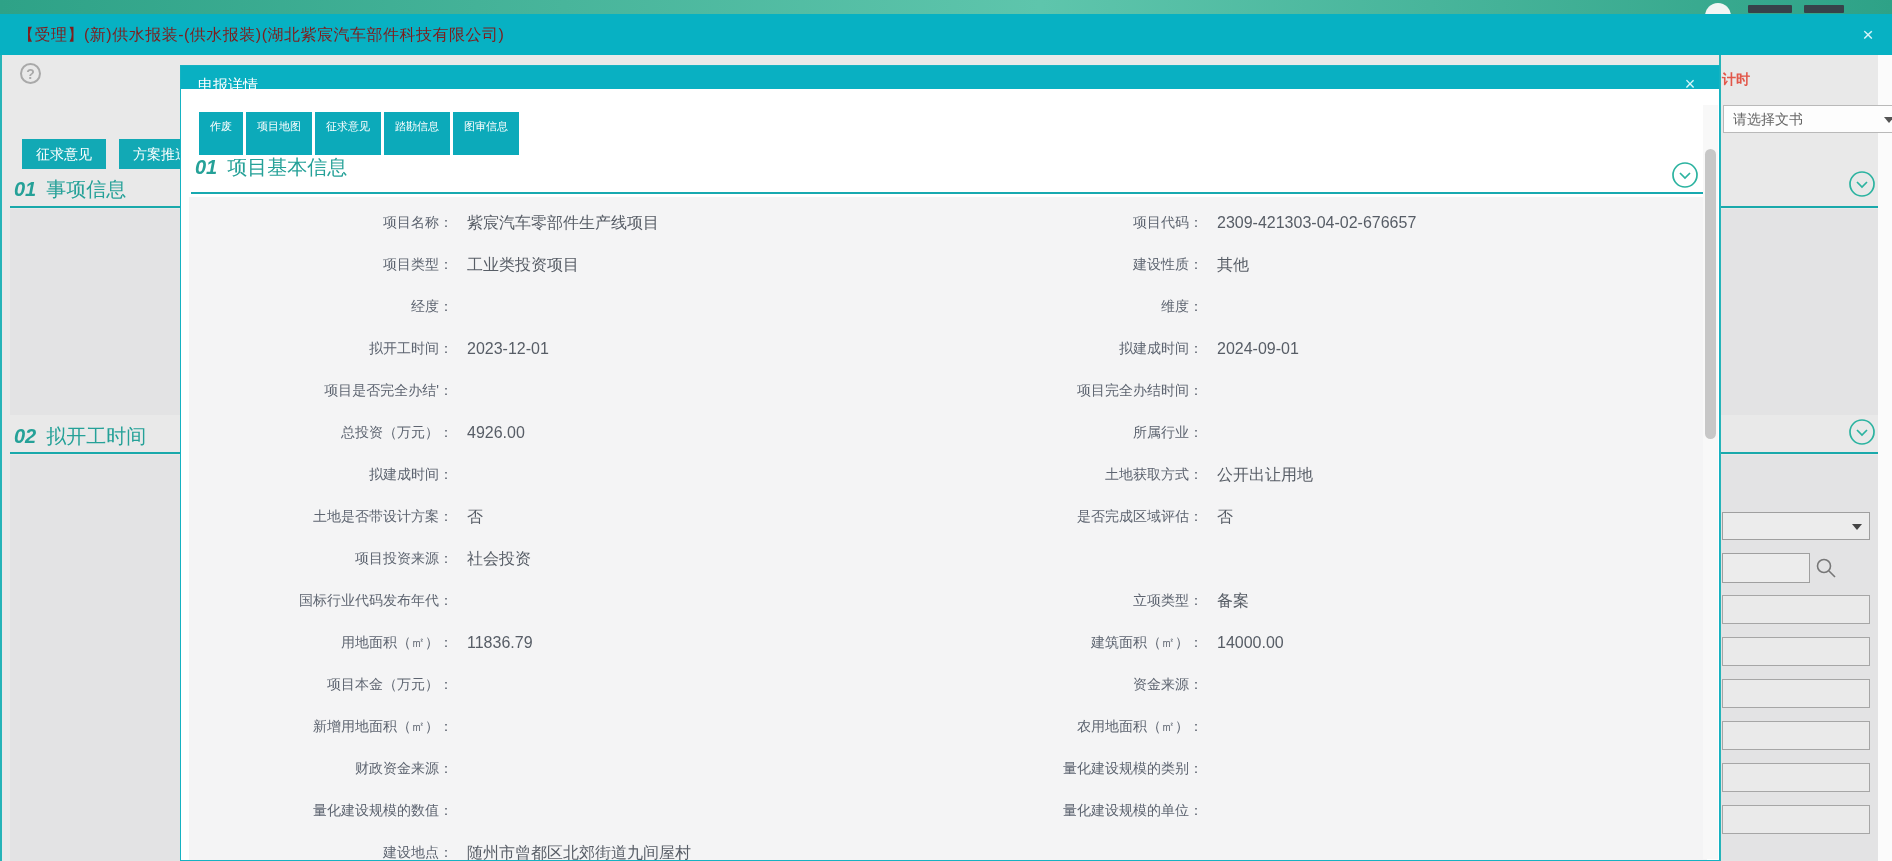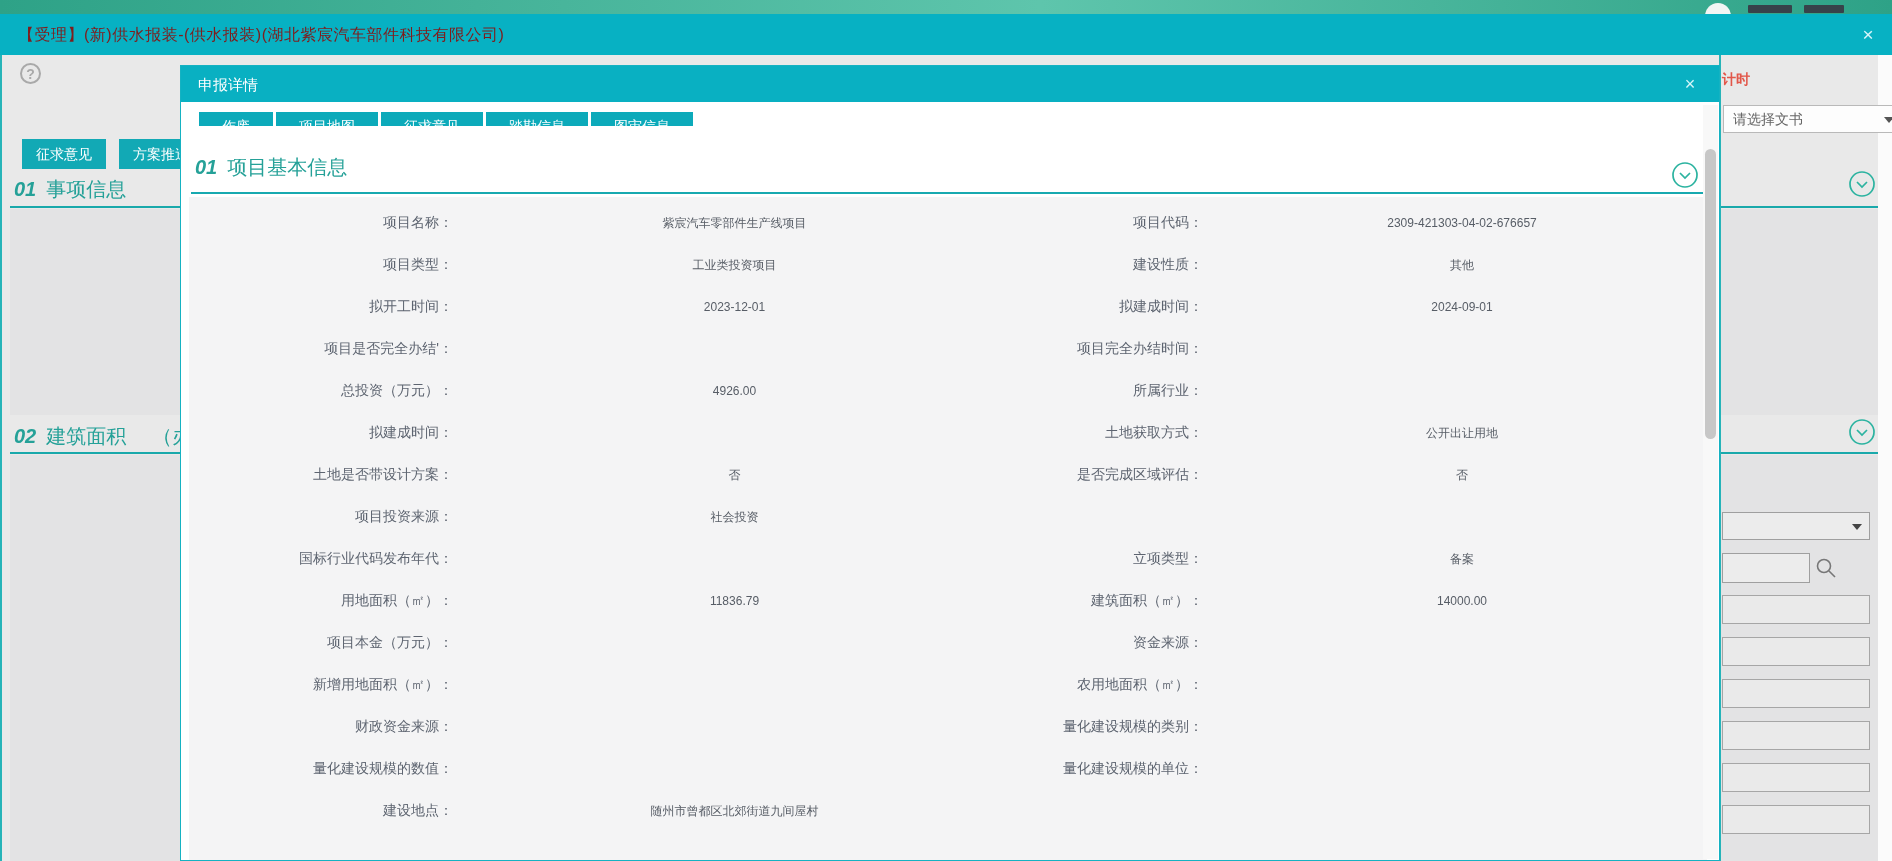--- a/index.html
+++ b/index.html
@@ -64,36 +64,36 @@
   .side-search { position:absolute; left:1722px; top:553px; width:88px; height:30px; background:#ececec;
     border:1px solid #9f9f9f; }
   .mag { position:absolute; left:1814px; top:556px; width:24px; height:24px; cursor:pointer; }
   .side-stack { position:absolute; left:1722px; top:595px; width:148px; }
   .side-input { display:block; width:148px; height:29px; margin-bottom:13px; background:#eaeaea;
     border:1px solid #a6a6a6; outline:none; font-size:13px; color:#555; padding:0 6px; }
 
   
   .modal { position:absolute; left:180px; top:65px; width:1540px; height:796px; background:#ffffff;
     border:1px solid #15b2c2; }
-  .modal-header { position:absolute; left:0; top:0; right:0; height:36px; background:#09b0c2; }
+  .modal-header { position:absolute; left:0; top:0; right:0; height:23px; background:#09b0c2; }
   .modal-header .mt { position:absolute; left:17px; top:0; line-height:38px; color:#fff; font-size:15px; }
   .modal-close { position:absolute; right:18px; top:7px; width:22px; height:22px; color:#d7f7fa; font-size:18px;
     line-height:22px; text-align:center; cursor:pointer; }
   .tabs { position:absolute; left:18px; top:46px; display:flex; gap:3px; }
-  .tab { background:#0caaba; color:#fff; height:14px; line-height:29px; padding:0 23px; font-size:14px; cursor:pointer; }
+  .tab { background:#0caaba; color:#fff; height:43px; line-height:29px; padding:0 11px; font-size:11px; cursor:pointer; }
 
   .msec { position:absolute; left:14px; top:88px; font-size:20px; color:#25a198; white-space:nowrap; }
   .msec .num { font-style:italic; font-weight:bold; margin-right:10px; }
   .msec-line { position:absolute; left:10px; top:126px; width:1516px; border-bottom:2px solid #17a9b0; }
   .mchev { position:absolute; left:1490px; top:95px; width:28px; height:28px; cursor:pointer; }
 
   .mform { position:absolute; left:8px; top:131px; width:1518px; bottom:0; background:#f4f4f5; padding-top:5px; overflow:hidden; }
   .frow { height:42px; display:grid; grid-template-columns:268px 545px 205px 1fr; align-items:center; }
   .flabel { text-align:right; font-size:14px; color:#5d6470; padding-right:4px; white-space:nowrap; }
-  .fvalue { text-align:center; font-size:12px; color:#575d66; padding-left:10px; white-space:nowrap; }
+  .fvalue { text-align:left; font-size:16px; color:#575d66; padding-left:10px; white-space:nowrap; }
 
   .mscroll { position:absolute; right:1px; top:39px; bottom:1px; width:15px; background:#f8f8f8; }
   .mthumb { position:absolute; left:2px; top:44px; width:11px; height:290px; background:#c7c7c7; border-radius:6px; cursor:pointer; }
 </style>
 </head>
 <body>
 
 <div class="top-strip">
   <div class="avatar"></div>
   <div class="frag frag1"></div>
@@ -126,21 +126,21 @@
 <div class="chev chev1">
   <svg width="28" height="28" viewBox="0 0 28 28">
       <circle cx="14" cy="14" r="12" fill="none" stroke="#2cb3a0" stroke-width="1.7"></circle>
       <polyline points="9,12 14,17 19,12" fill="none" stroke="#2cb3a0" stroke-width="1.7"></polyline>
     </svg>
 </div>
 
 <div class="bg-panel panel1"></div>
 
 <div class="sec-head sec2">
-  <span class="num">02</span><span>建筑面积</span><span class="suffix">（办</span>
+  <span class="num">02</span><span>拟开工时间</span><span class="suffix">（办</span>
 </div>
 <div class="sec-line line2"></div>
 <div class="chev chev2">
   <svg width="28" height="28" viewBox="0 0 28 28">
       <circle cx="14" cy="14" r="12" fill="none" stroke="#2cb3a0" stroke-width="1.7"></circle>
       <polyline points="9,12 14,17 19,12" fill="none" stroke="#2cb3a0" stroke-width="1.7"></polyline>
     </svg>
 </div>
 
 <div class="bg-panel panel2"></div>
@@ -199,20 +199,26 @@
         <div class="flabel">项目代码：</div>
         <div class="fvalue">2309-421303-04-02-676657</div>
       </div>
       <div class="frow">
         <div class="flabel">项目类型：</div>
         <div class="fvalue">工业类投资项目</div>
         <div class="flabel">建设性质：</div>
         <div class="fvalue">其他</div>
       </div>
       <div class="frow">
+        <div class="flabel">经度：</div>
+        <div class="fvalue"></div>
+        <div class="flabel">维度：</div>
+        <div class="fvalue"></div>
+      </div>
+      <div class="frow">
         <div class="flabel">拟开工时间：</div>
         <div class="fvalue">2023-12-01</div>
         <div class="flabel">拟建成时间：</div>
         <div class="fvalue">2024-09-01</div>
       </div>
       <div class="frow">
         <div class="flabel">项目是否完全办结'：</div>
         <div class="fvalue"></div>
         <div class="flabel">项目完全办结时间：</div>
         <div class="fvalue"></div>

